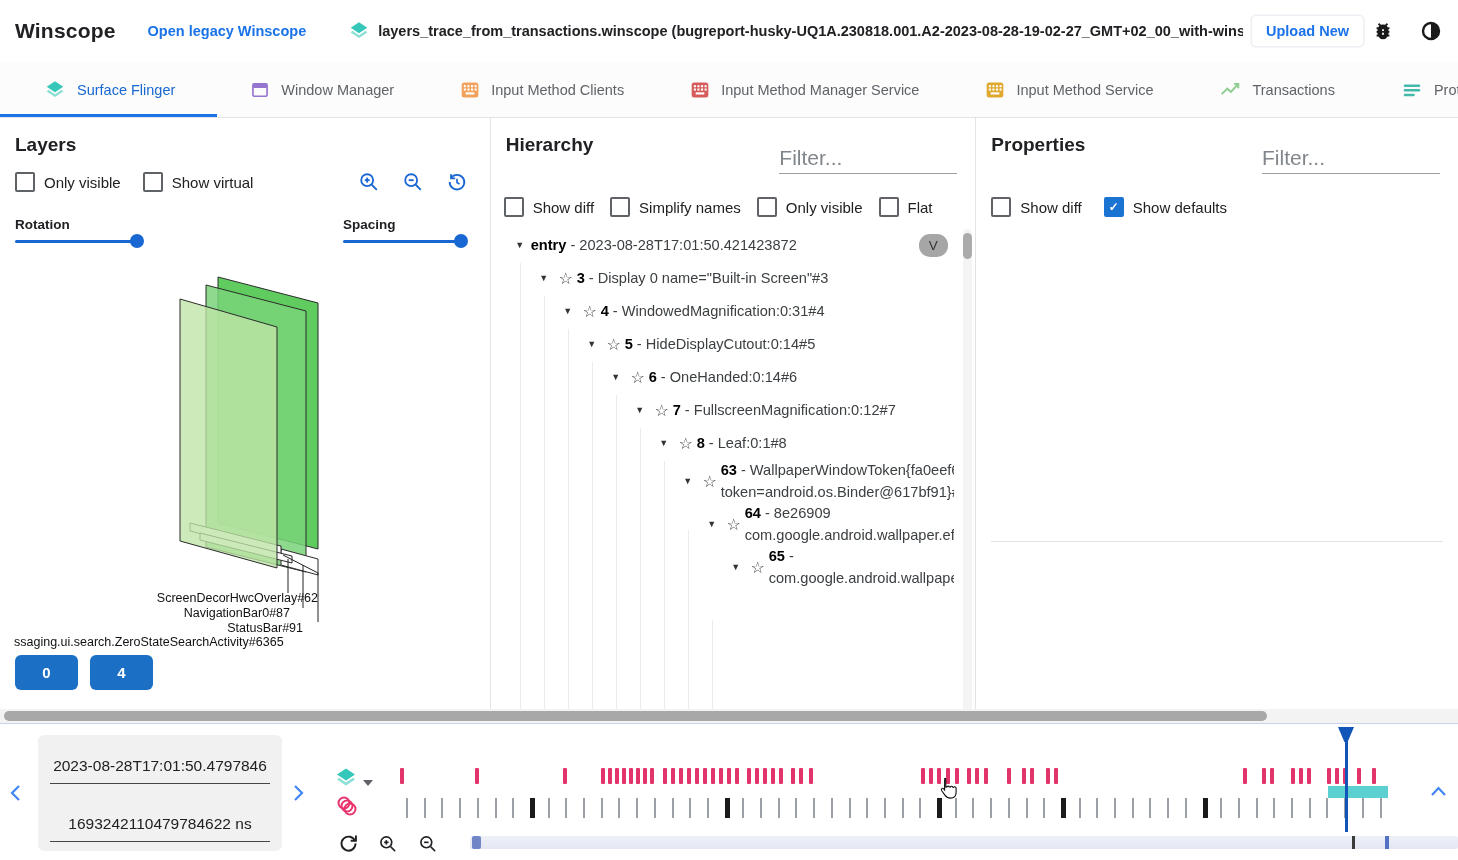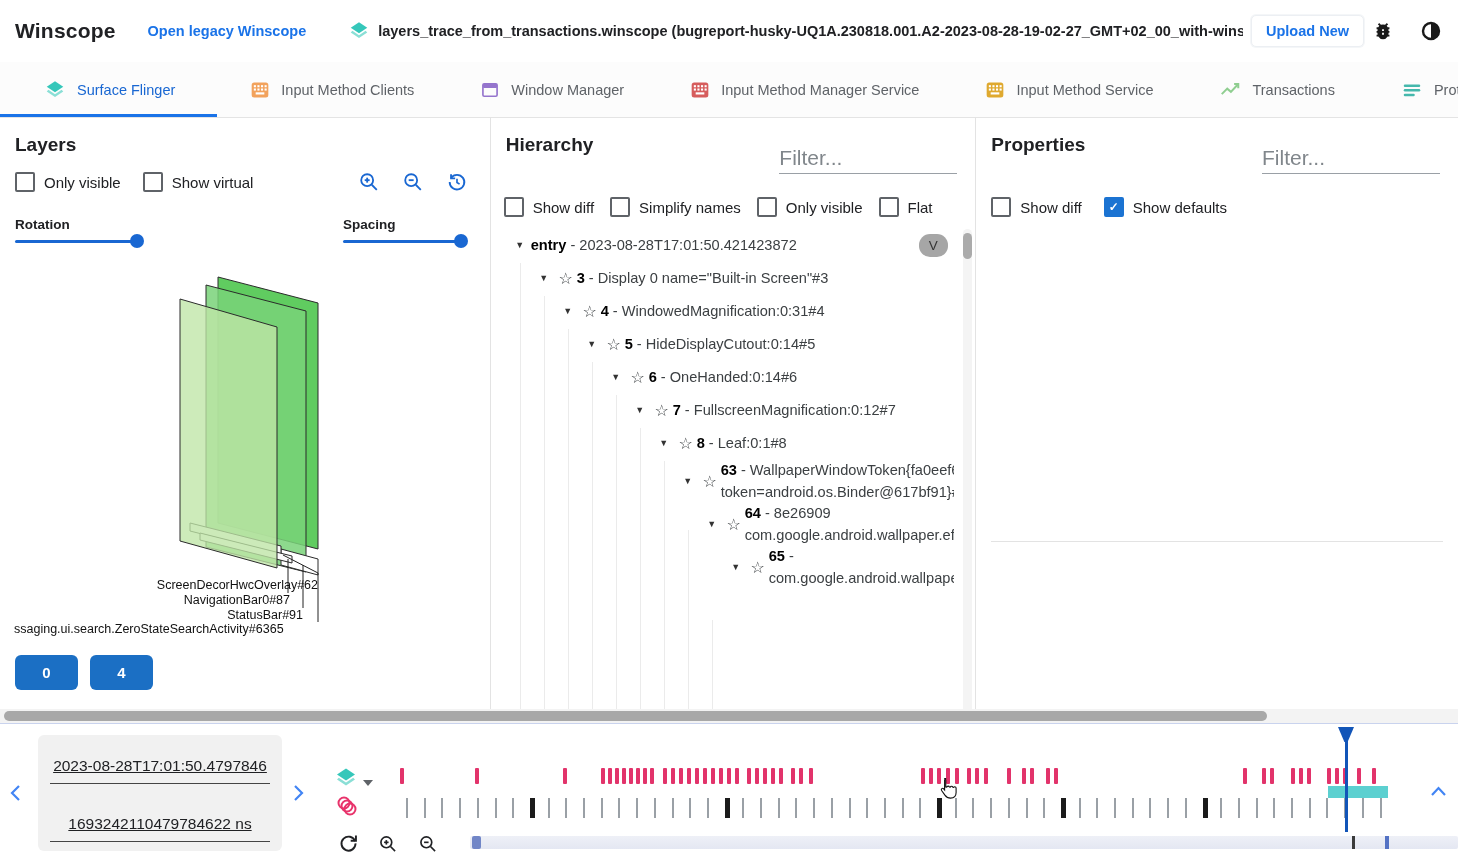--- a/index.html
+++ b/index.html
@@ -45,21 +45,21 @@
   .box.checked{background:#1b73d2;border-color:#1b73d2;}
 
   
   .layers-tools{position:absolute;top:54px;right:22px;display:flex;gap:22px;}
   .layers-tools .tool{width:22px;height:22px;}
   .slider-group{position:absolute;top:100px;height:40px;}
   .slider-label{font-size:13.5px;font-weight:bold;color:#202124;}
   .slider-track{position:relative;margin-top:8px;height:3px;background:#1967d2;border-radius:2px;}
   .slider-thumb{position:absolute;right:-7px;top:-6px;width:14px;height:14px;border-radius:50%;background:#1967d2;}
   .scene{position:absolute;top:150px;left:0;width:490px;height:380px;}
-  .scene-label{position:absolute;font-size:12.5px;color:#111;white-space:nowrap;}
+  .scene-label{position:absolute;font-size:12.5px;color:#111;white-space:nowrap;margin-top:13px;}
   .num-btn{position:absolute;top:538px;width:63px;height:35px;background:#1b6fc4;color:#fff;border:none;
            border-radius:6px;font-size:15px;font-weight:bold;font-family:inherit;}
 
   
   .tree{position:absolute;top:112px;left:0;width:455px;bottom:0;overflow:hidden;font-size:14.6px;color:#3c4043;}
   .guide{position:absolute;width:1px;background:#ebebeb;}
   .tree-row{position:relative;display:flex;align-items:center;min-height:33px;line-height:21.5px;padding-right:6px;box-sizing:border-box;}
   .caret{width:22px;flex:none;text-align:center;font-size:9px;color:#333;}
   .star{width:22px;flex:none;text-align:center;font-size:16px;color:#3c4043;}
   .node-text{flex:1;}
@@ -74,21 +74,21 @@
   
   .hscroll{position:absolute;top:709px;left:0;width:1458px;height:14px;background:#f3f3f3;}
   .hscroll .thumb{position:absolute;top:2px;left:4px;width:1263px;height:10px;background:#a8a8a8;border-radius:5px;}
   .panel-split{position:absolute;top:723px;left:0;width:1458px;height:1px;background:#c9d3ee;}
 
   
   .timeline{position:absolute;top:724px;left:0;width:1458px;height:136px;background:#fff;}
   .nav-chev{position:absolute;width:18px;height:22px;}
   .ts-box{position:absolute;left:38px;top:11px;width:244px;height:116px;background:#f1f1f1;border-radius:6px;}
   .ts-field{position:absolute;left:12px;right:12px;text-align:center;font-size:15.5px;color:#202124;
-            border-bottom:1px solid #444;padding-bottom:8px;white-space:nowrap;overflow:hidden;text-decoration:underline;}
+            border-bottom:1px solid #444;padding-bottom:8px;white-space:nowrap;overflow:hidden;}
   .tl-ctrl{position:absolute;display:flex;align-items:center;justify-content:center;}
   .tl-canvas{position:absolute;left:395px;top:36px;width:1063px;height:64px;}
   .pink-mark{position:absolute;top:8px;width:4px;height:16px;background:#e2336b;border-radius:1px;}
   .tick{position:absolute;top:38px;width:2px;height:20px;background:#9aa0a6;}
   .tick.thick{width:5px;background:#1b1b1b;}
   .selection{position:absolute;background:#3fc8c8;opacity:.85;}
   .cursor-line{position:absolute;background:#1255b8;}
   .cursor-handle{position:absolute;background:#1255b8;
                  clip-path:polygon(0 0,100% 0,60% 100%,40% 100%);}
   .zoombar{position:absolute;left:470px;top:112px;width:988px;height:13px;
@@ -133,42 +133,42 @@
           <svg width="22" height="22" viewBox="0 0 24 24">
             <path d="M12 2.5 21 8.5 12 14.5 3 8.5Z" fill="#35c7ba"></path>
             <path d="M12 16.6 4.8 11.8 3 13.6 12 19.6 21 13.6 19.2 11.8Z" fill="#8adfd6"></path>
           </svg>
         </span>
         <span class="tab-label">Surface Flinger</span>
       </div>
       <div class="tab">
         <span class="tab-icon">
           <svg width="20" height="20" viewBox="0 0 24 24">
+            <rect x="3.5" y="4.5" width="17" height="15" rx="1.5" fill="none" stroke="#9575cd" stroke-width="2"></rect>
+            <rect x="3.5" y="4.5" width="17" height="5" rx="1.5" fill="#9575cd"></rect>
+          </svg>
+        </span>
+        <span class="tab-label">Window Manager</span>
+      </div>
+      <div class="tab">
+        <span class="tab-icon">
+          <svg width="20" height="20" viewBox="0 0 24 24">
             <rect x="2" y="3" width="20" height="18" rx="3" fill="#f2a25c"></rect>
             <rect x="4.6" y="6.2" width="2.5" height="2.5" fill="#fff"></rect>
             <rect x="8.899999999999999" y="6.2" width="2.5" height="2.5" fill="#fff"></rect>
             <rect x="13.2" y="6.2" width="2.5" height="2.5" fill="#fff"></rect>
             <rect x="17.5" y="6.2" width="2.5" height="2.5" fill="#fff"></rect>
             <rect x="4.6" y="10.2" width="2.5" height="2.5" fill="#fff"></rect>
             <rect x="8.899999999999999" y="10.2" width="2.5" height="2.5" fill="#fff"></rect>
             <rect x="13.2" y="10.2" width="2.5" height="2.5" fill="#fff"></rect>
             <rect x="17.5" y="10.2" width="2.5" height="2.5" fill="#fff"></rect>
             <rect x="6.8" y="14.8" width="10.4" height="2.6" fill="#fff"></rect>
           </svg>
         </span>
         <span class="tab-label">Input Method Clients</span>
-      </div>
-      <div class="tab">
-        <span class="tab-icon">
-          <svg width="20" height="20" viewBox="0 0 24 24">
-            <rect x="3.5" y="4.5" width="17" height="15" rx="1.5" fill="none" stroke="#9575cd" stroke-width="2"></rect>
-            <rect x="3.5" y="4.5" width="17" height="5" rx="1.5" fill="#9575cd"></rect>
-          </svg>
-        </span>
-        <span class="tab-label">Window Manager</span>
       </div>
       <div class="tab">
         <span class="tab-icon">
           <svg width="20" height="20" viewBox="0 0 24 24">
             <rect x="2" y="3" width="20" height="18" rx="3" fill="#d65c5c"></rect>
             <rect x="4.6" y="6.2" width="2.5" height="2.5" fill="#fff"></rect>
             <rect x="8.899999999999999" y="6.2" width="2.5" height="2.5" fill="#fff"></rect>
             <rect x="13.2" y="6.2" width="2.5" height="2.5" fill="#fff"></rect>
             <rect x="17.5" y="6.2" width="2.5" height="2.5" fill="#fff"></rect>
             <rect x="4.6" y="10.2" width="2.5" height="2.5" fill="#fff"></rect>

